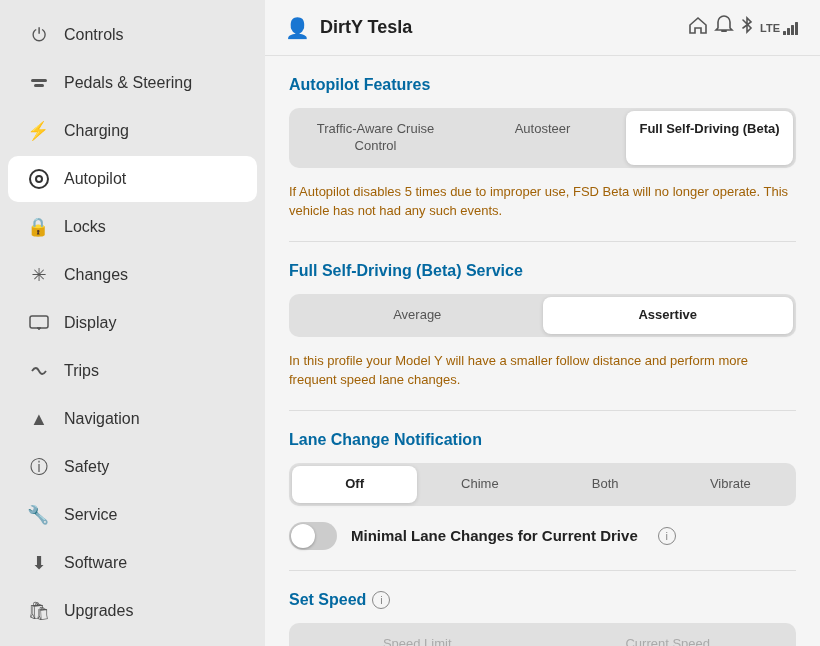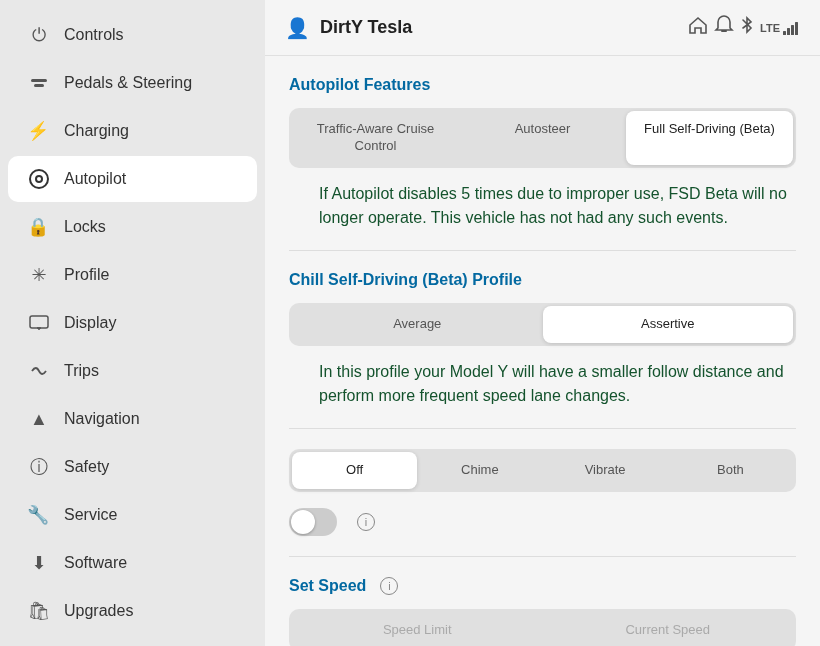--- a/index.html
+++ b/index.html
@@ -111,31 +111,30 @@
       padding: 10px 8px;
       text-align: center;
       font-size: 13px;
       color: #555;
       border-radius: 8px;
       cursor: pointer;
       line-height: 1.3;
     }
     .seg-btn.active {
       background: #fff;
-      font-weight: 400;
+      font-weight: 700;
       color: #222;
       box-shadow: 0 1px 4px rgba(0,0,0,0.15);
     }
 
     .description-text {
-      font-size: 16px;
-      color: #14532d;
+      font-size: 13px;
+      color: #a16207;
       line-height: 1.5;
       margin-bottom: 20px;
-      margin-left: 30px;
     }
 
     .divider {
       height: 1px;
       background: #ddd;
       margin: 20px 0;
     }
 
     
     .toggle-row {
@@ -179,21 +178,20 @@
       justify-content: center;
       font-size: 11px;
       color: #888;
       margin-left: 6px;
       cursor: pointer;
     }
 
     .set-speed-row {
       display: flex;
       align-items: center;
-      gap: 8px;
       margin-bottom: 14px;
     }
   </style>
 </head>
 <body>
 
 <div class="sidebar">
   <div class="sidebar-item">
     <span class="sidebar-icon">⏻</span>
     <span>Controls</span>
@@ -220,21 +218,21 @@
       </svg>
     </span>
     <span>Autopilot</span>
   </div>
   <div class="sidebar-item">
     <span class="sidebar-icon">🔒</span>
     <span>Locks</span>
   </div>
   <div class="sidebar-item">
     <span class="sidebar-icon">✳</span>
-    <span>Profile</span>
+    <span>Changes</span>
   </div>
   <div class="sidebar-item">
     <span class="sidebar-icon">
       <svg width="20" height="16" viewBox="0 0 20 16">
           <rect x="1" y="1" width="18" height="12" rx="2" stroke="#555" stroke-width="1.5" fill="none"></rect>
           <line x1="8" y1="13" x2="12" y2="13" stroke="#555" stroke-width="1.5"></line>
           <line x1="10" y1="13" x2="10" y2="15" stroke="#555" stroke-width="1.5"></line>
         </svg>
     </span>
     <span>Display</span>
@@ -313,43 +311,45 @@
         <div class="seg-btn">Traffic-Aware Cruise Control</div>
         <div class="seg-btn">Autosteer</div>
         <div class="seg-btn active">Full Self-Driving (Beta)</div>
       </div>
       <p class="description-text">If Autopilot disables 5 times due to improper use, FSD Beta will no longer operate. This vehicle has not had any such events.</p>
     </div>
 
     <div class="divider"></div>
 
     <div>
-      <div class="section-title">Chill Self-Driving (Beta) Profile</div>
+      <div class="section-title">Full Self-Driving (Beta) Service</div>
       <div class="segmented-control">
         <div class="seg-btn">Average</div>
         <div class="seg-btn active">Assertive</div>
       </div>
       <p class="description-text">In this profile your Model Y will have a smaller follow distance and perform more frequent speed lane changes.</p>
     </div>
 
     <div class="divider"></div>
 
     <div>
+      <div class="section-title">Lane Change Notification</div>
       <div class="segmented-control">
         <div class="seg-btn active">Off</div>
         <div class="seg-btn">Chime</div>
+        <div class="seg-btn">Both</div>
         <div class="seg-btn">Vibrate</div>
-        <div class="seg-btn">Both</div>
       </div>
     </div>
 
     <div class="toggle-row">
       <div class="toggle">
         <div class="toggle-thumb"></div>
       </div>
+      <span class="toggle-label">Minimal Lane Changes for Current Drive</span>
       <span class="info-icon">i</span>
     </div>
 
     <div class="divider"></div>
 
     <div>
       <div class="set-speed-row">
         <div class="section-title" style="margin-bottom:0;">Set Speed</div>
         <span class="info-icon">i</span>
       </div>

